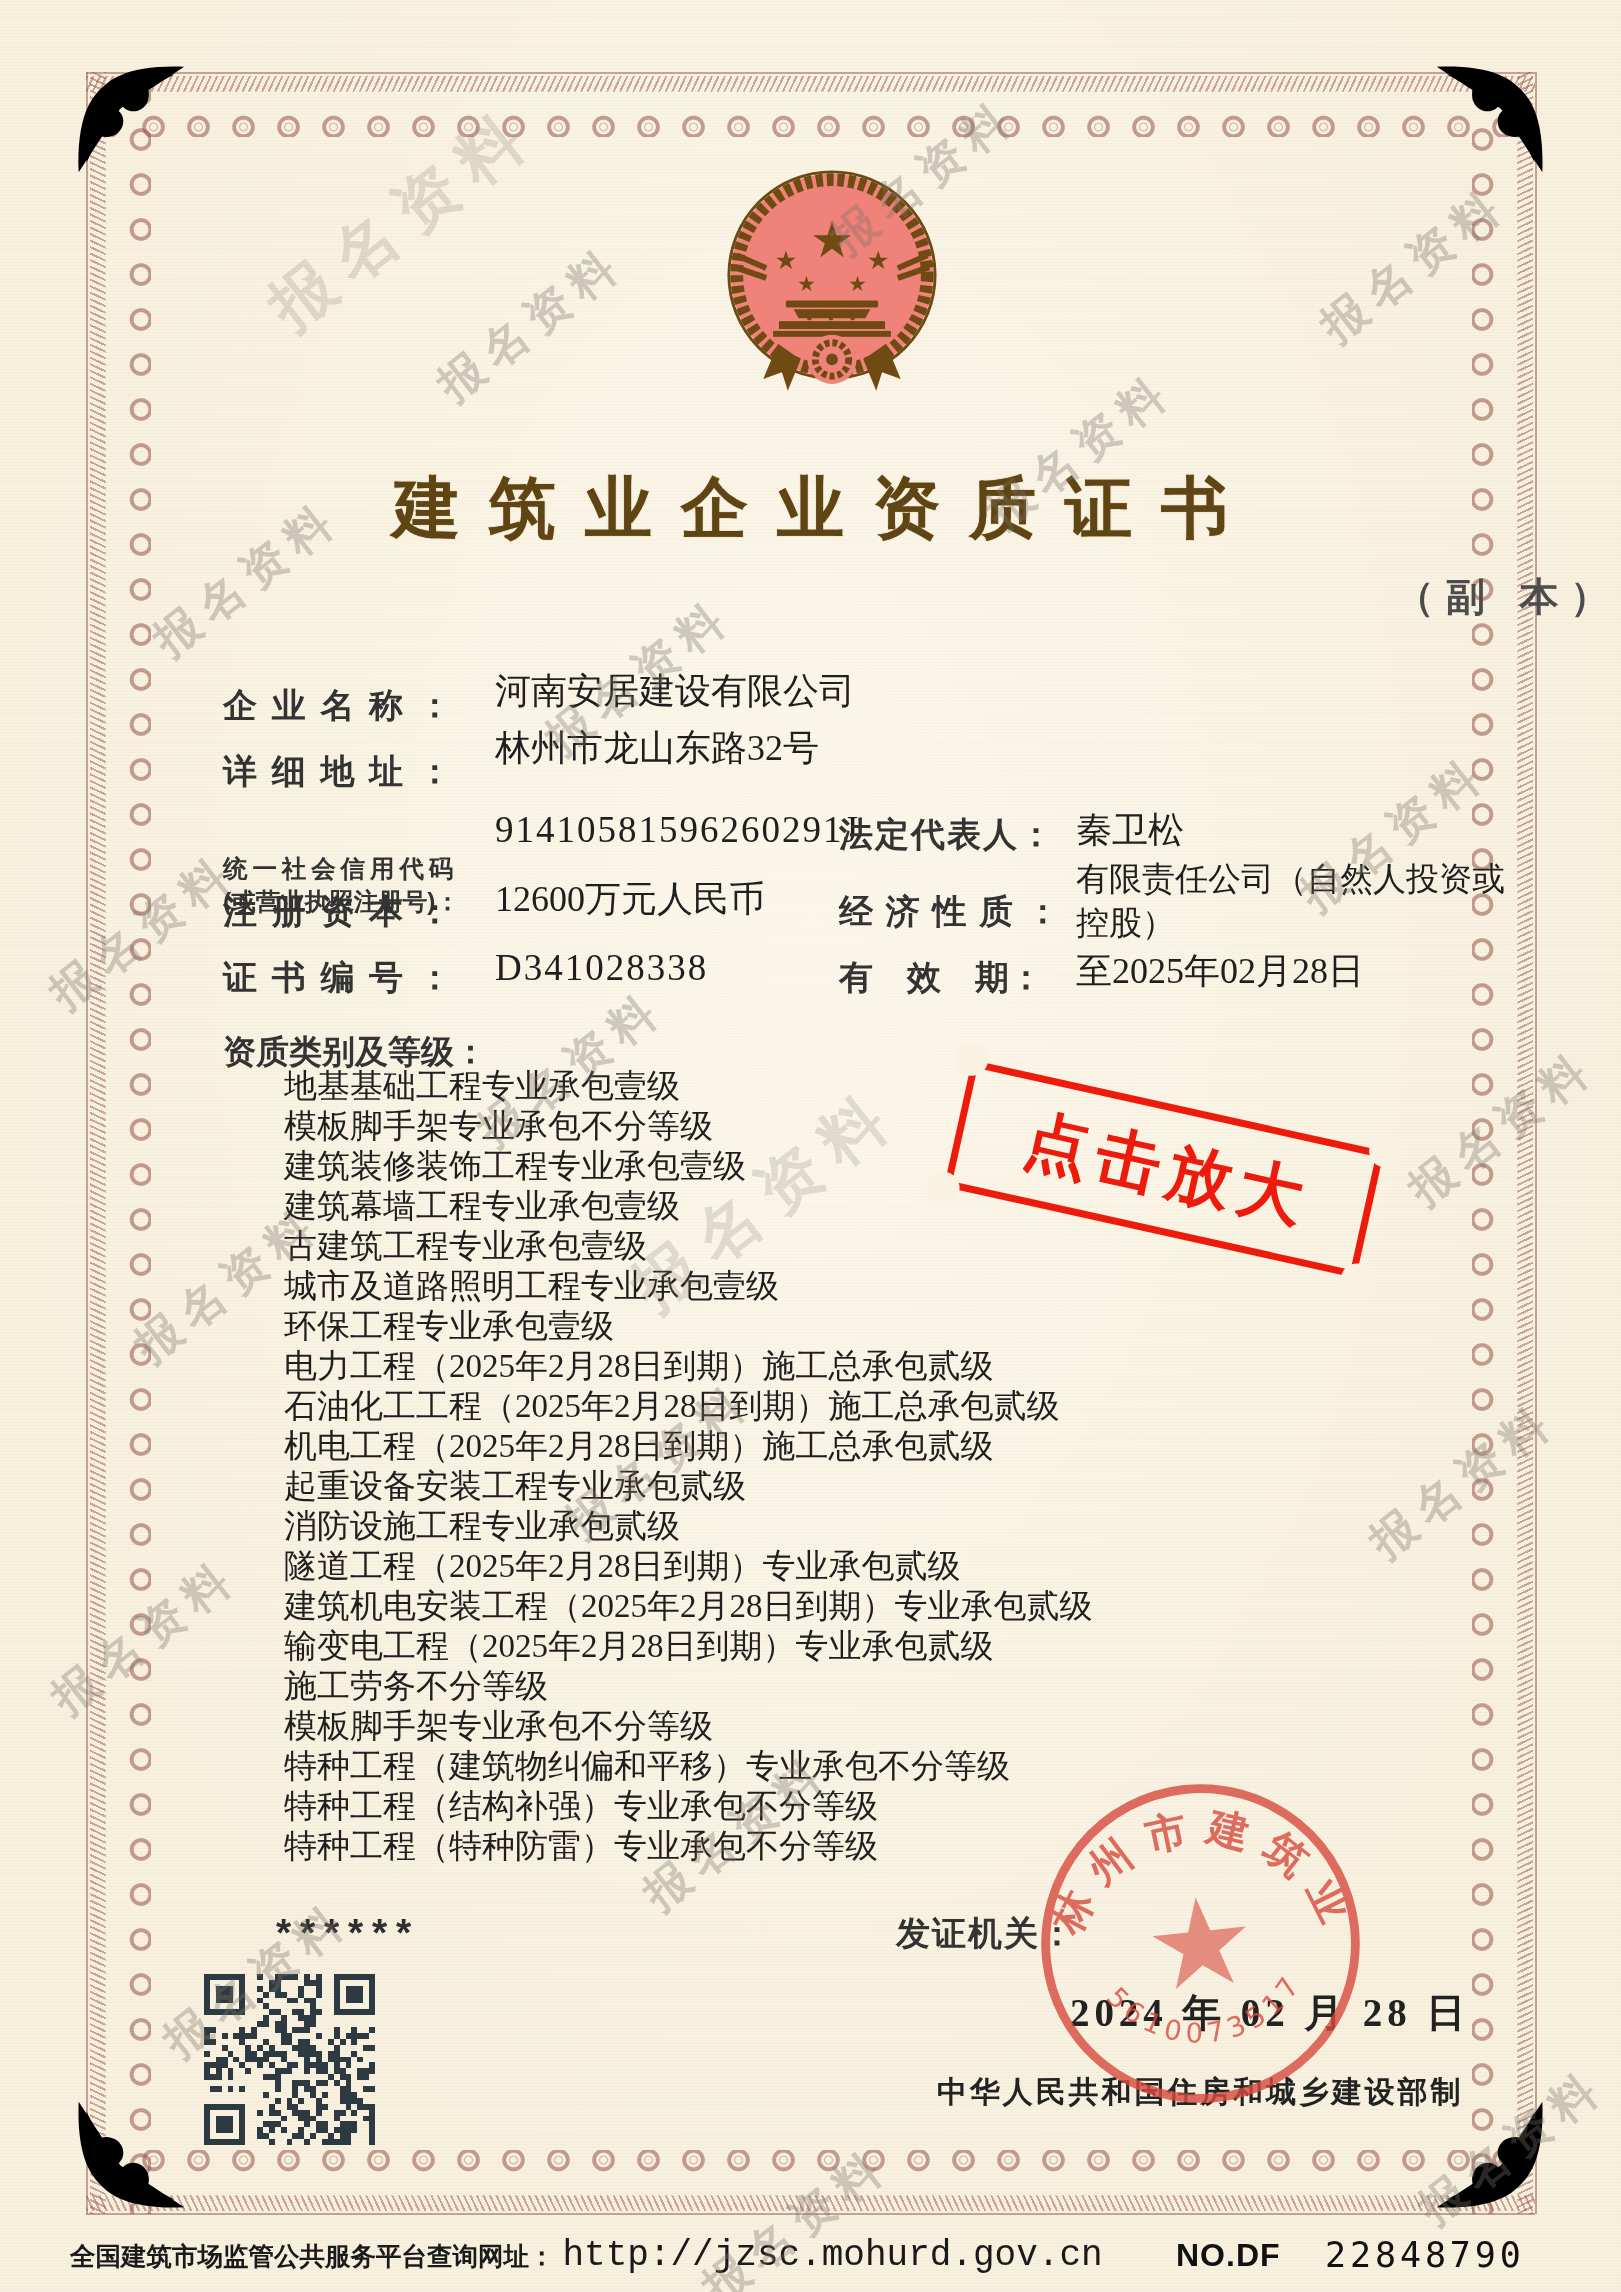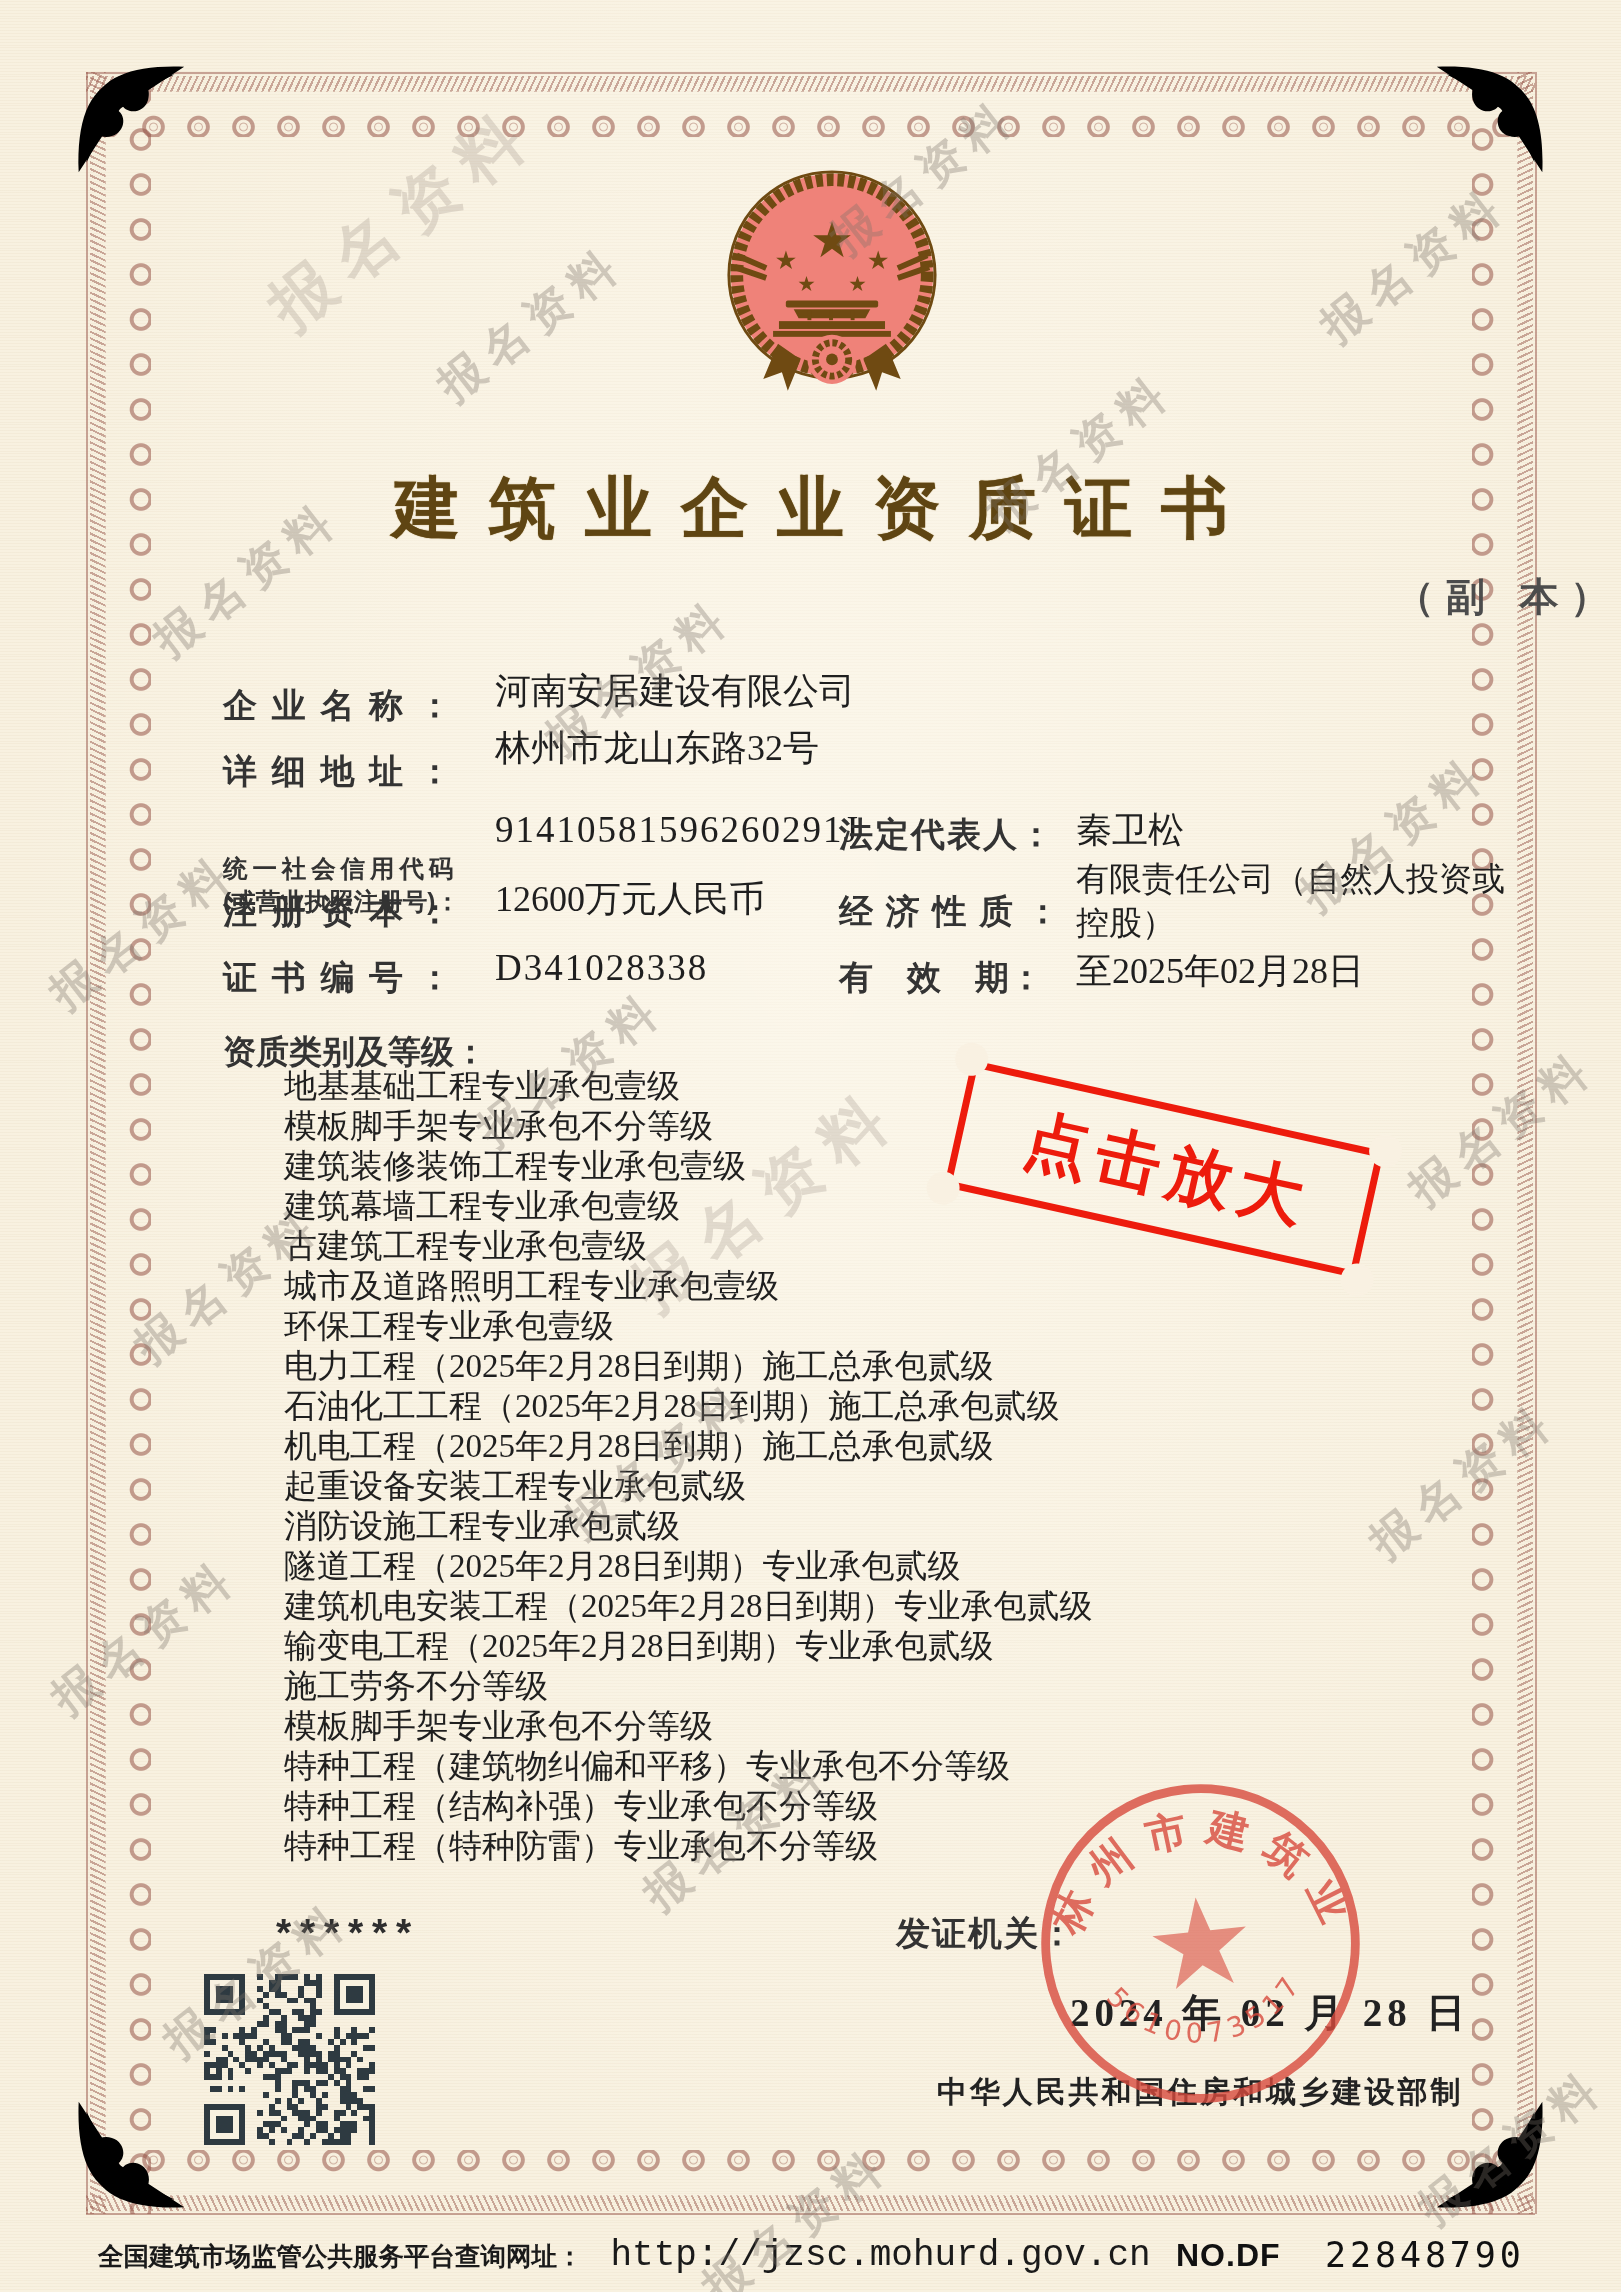--- a/index.html
+++ b/index.html
@@ -56,21 +56,21 @@
   .q-list{left:284px;top:1066px;line-height:40px;font-size:33px;color:#1f1f1f;}
   .q-item{height:40px;white-space:nowrap;}
   .masked{left:276px;top:1911px;font-family:"Liberation Sans",sans-serif;font-weight:700;
           font-size:39px;letter-spacing:8.8px;color:#2e2e2e;}
   .issuer-lbl{left:896px;top:1911px;}
   .issue-date{left:1070px;top:1986px;font-size:39px;letter-spacing:4.9px;color:#222;font-weight:bold;}
   .made-by{left:937px;top:2072px;font-family:"Liberation Sans",sans-serif;font-weight:700;
            font-size:30px;letter-spacing:2.9px;color:#222;}
   .econ-val{white-space:normal;width:441px;line-height:44px;font-size:33px;}
   
-  .footer-query{left:98px;top:2235px;display:flex;align-items:baseline;z-index:3;gap:20px;}
+  .footer-query{left:70px;top:2235px;display:flex;align-items:baseline;z-index:3;}
   .footer-query .cn{font-family:"Liberation Sans",sans-serif;font-weight:700;font-size:25.5px;color:#1a1a1a;}
   .footer-query .url{font-family:Liberation Mono, monospace;font-size:36px;color:#1a1a1a;margin-left:8px;}
   .serial-prefix{left:1176px;top:2237px;font-family:"Liberation Sans",sans-serif;font-weight:700;
                  font-size:32px;letter-spacing:1px;color:#111;}
   .serial-number{left:1325px;top:2235px;font-family:"DejaVu Sans Mono",monospace;
                  font-size:35px;letter-spacing:3.9px;color:#111;}
   
   .zoom-stamp{left:953px;top:1104px;width:408px;height:116px;z-index:8;cursor:pointer;
       border:7.8px solid #ed1b0c;border-radius:9.8px;transform:rotate(12.5deg);
       display:flex;align-items:center;justify-content:center;background:rgba(255,255,255,.0);}

